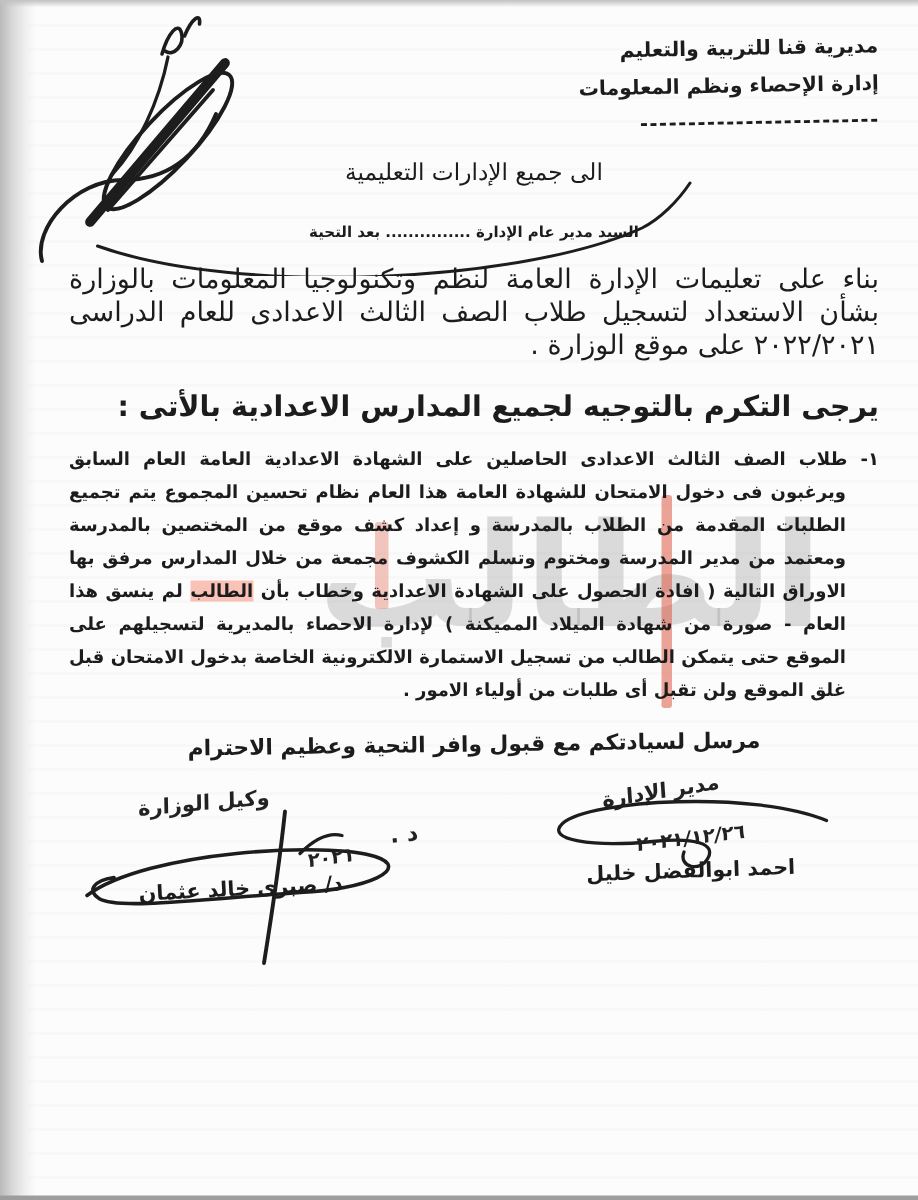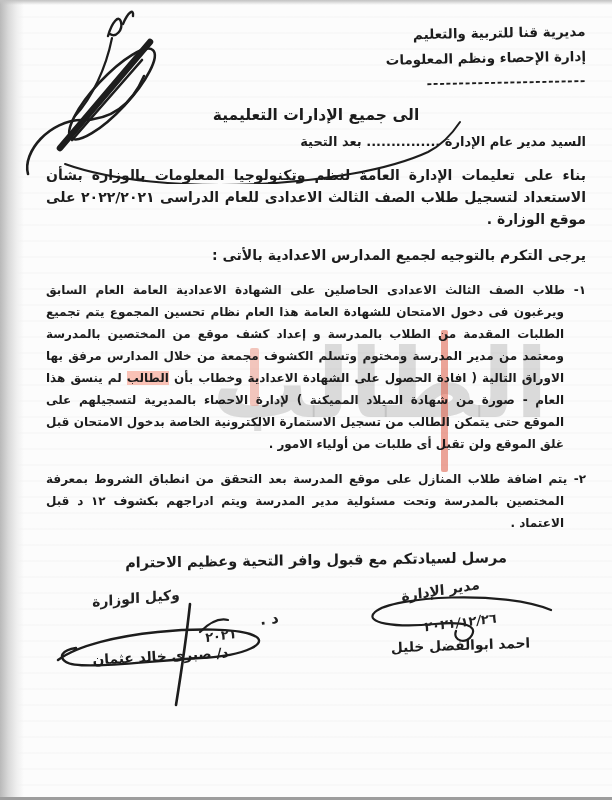--- a/index.html
+++ b/index.html
@@ -24,26 +24,26 @@
   .wm-bar2{position:absolute;left:250px;top:348px;width:9px;height:58px;z-index:1;
     background:rgba(228,122,100,0.42);border-radius:2px;}
   .wm-pink{background:rgba(248,146,124,0.55);}
 
   .content{position:relative;z-index:2;padding:30px 26px 0 46px;}
 
   .hdr{ text-align:right;font-weight:bold;transform:rotate(-1.1deg);line-height:1.0;}
   .hdr-line{font-size:13.5px;margin-bottom:11px;}
   .hdr-dashes{font-size:13px;letter-spacing:1px;font-weight:bold;margin-bottom:0;}
 
-  .doc-title{text-align:center;font-weight:bold;font-size:15.5px;margin-top:14px;}
-  .salutation{text-align:right;font-weight:bold;font-size:13px;margin-top:10px;}
+  .doc-title{text-align:center;font-weight:normal;font-size:15.5px;margin-top:14px;}
+  .salutation{text-align:center;font-weight:bold;font-size:10px;margin-top:26px;}
 
-  .para{font-size:14px;font-weight:bold;line-height:22px;
+  .para{font-size:18px;font-weight:normal;line-height:22px;
     text-align:justify;text-align-last:right;margin-top:15px;}
-  .request{font-size:14px;font-weight:bold;line-height:22px;margin-top:13px;text-align:right;}
+  .request{font-size:19px;font-weight:bold;line-height:22px;margin-top:13px;text-align:right;}
   .item{font-size:12px;font-weight:bold;line-height:22px;
     text-align:justify;text-align-last:right;margin-top:13px;
     padding-right:22px;text-indent:-22px;}
   .closing{text-align:center;font-weight:bold;font-size:14.5px;margin-top:18px;transform:rotate(-0.8deg);}
 
   .signatures{position:relative;height:160px;margin-top:8px;}
   .sig-right{position:absolute;right:18px;top:4px;width:215px;text-align:center;}
   .sig-left{position:absolute;left:2px;top:12px;width:235px;text-align:center;}
   .hand{font-weight:bold;color:#222;}
   .sig-title-r{display:inline-block;font-size:14px;transform:rotate(-9deg) skewX(-5deg);margin-right:40px;}
@@ -96,21 +96,20 @@
     <div class="doc-title">الى جميع الإدارات التعليمية</div>
 
     <div class="salutation">السيد مدير عام الإدارة ............... بعد التحية</div>
 
     <p class="para">بناء على تعليمات الإدارة العامة لنظم وتكنولوجيا المعلومات بالوزارة بشأن الاستعداد لتسجيل طلاب الصف الثالث الاعدادى للعام الدراسى ٢٠٢٢/٢٠٢١ على موقع الوزارة .</p>
 
     <div class="request">يرجى التكرم بالتوجيه لجميع المدارس الاعدادية بالأتى :</div>
 
     <p class="item"><span>١-</span> <span>طلاب الصف الثالث الاعدادى الحاصلين على الشهادة الاعدادية العامة العام السابق ويرغبون فى دخول الامتحان للشهادة العامة هذا العام نظام تحسين المجموع يتم تجميع الطلبات المقدمة من الطلاب بالمدرسة و إعداد كشف موقع من المختصين بالمدرسة ومعتمد من مدير المدرسة ومختوم وتسلم الكشوف مجمعة من خلال المدارس مرفق بها الاوراق التالية ( افادة الحصول على الشهادة الاعدادية وخطاب بأن </span><span class="wm-pink">الطالب</span><span> لم ينسق هذا العام - صورة من شهادة الميلاد المميكنة ) لإدارة الاحصاء بالمديرية لتسجيلهم على الموقع حتى يتمكن الطالب من تسجيل الاستمارة الالكترونية الخاصة بدخول الامتحان قبل غلق الموقع ولن تقبل أى طلبات من أولياء الامور .</span></p>
 
-    <p class="item"><span>٢-</span> <span>يتم اضافة طلاب المنازل على موقع المدرسة بعد التحقق من انطباق الشروط بمعرفة المختصين بالمدرسة وتحت مسئولية مدير المدرسة ويتم ادراجهم بكشوف ١٢ د قبل الاعتماد .</span></p>
 
     <div class="closing">مرسل لسيادتكم مع قبول وافر التحية وعظيم الاحترام</div>
 
     <div class="signatures">
 
       <div class="sig-right">
         <span class="hand sig-title-r">مدير الإدارة</span>
         <svg class="sig-flourish-r" width="205" height="58" viewBox="0 0 205 58">
           <g fill="none" stroke="#1d1d1d" stroke-linecap="round" stroke-width="2.2">
             <path d="M198,16 C150,-4 40,2 22,18 C10,29 42,34 82,30 C112,27 124,32 119,41 C114,51 99,47 103,37"></path>

